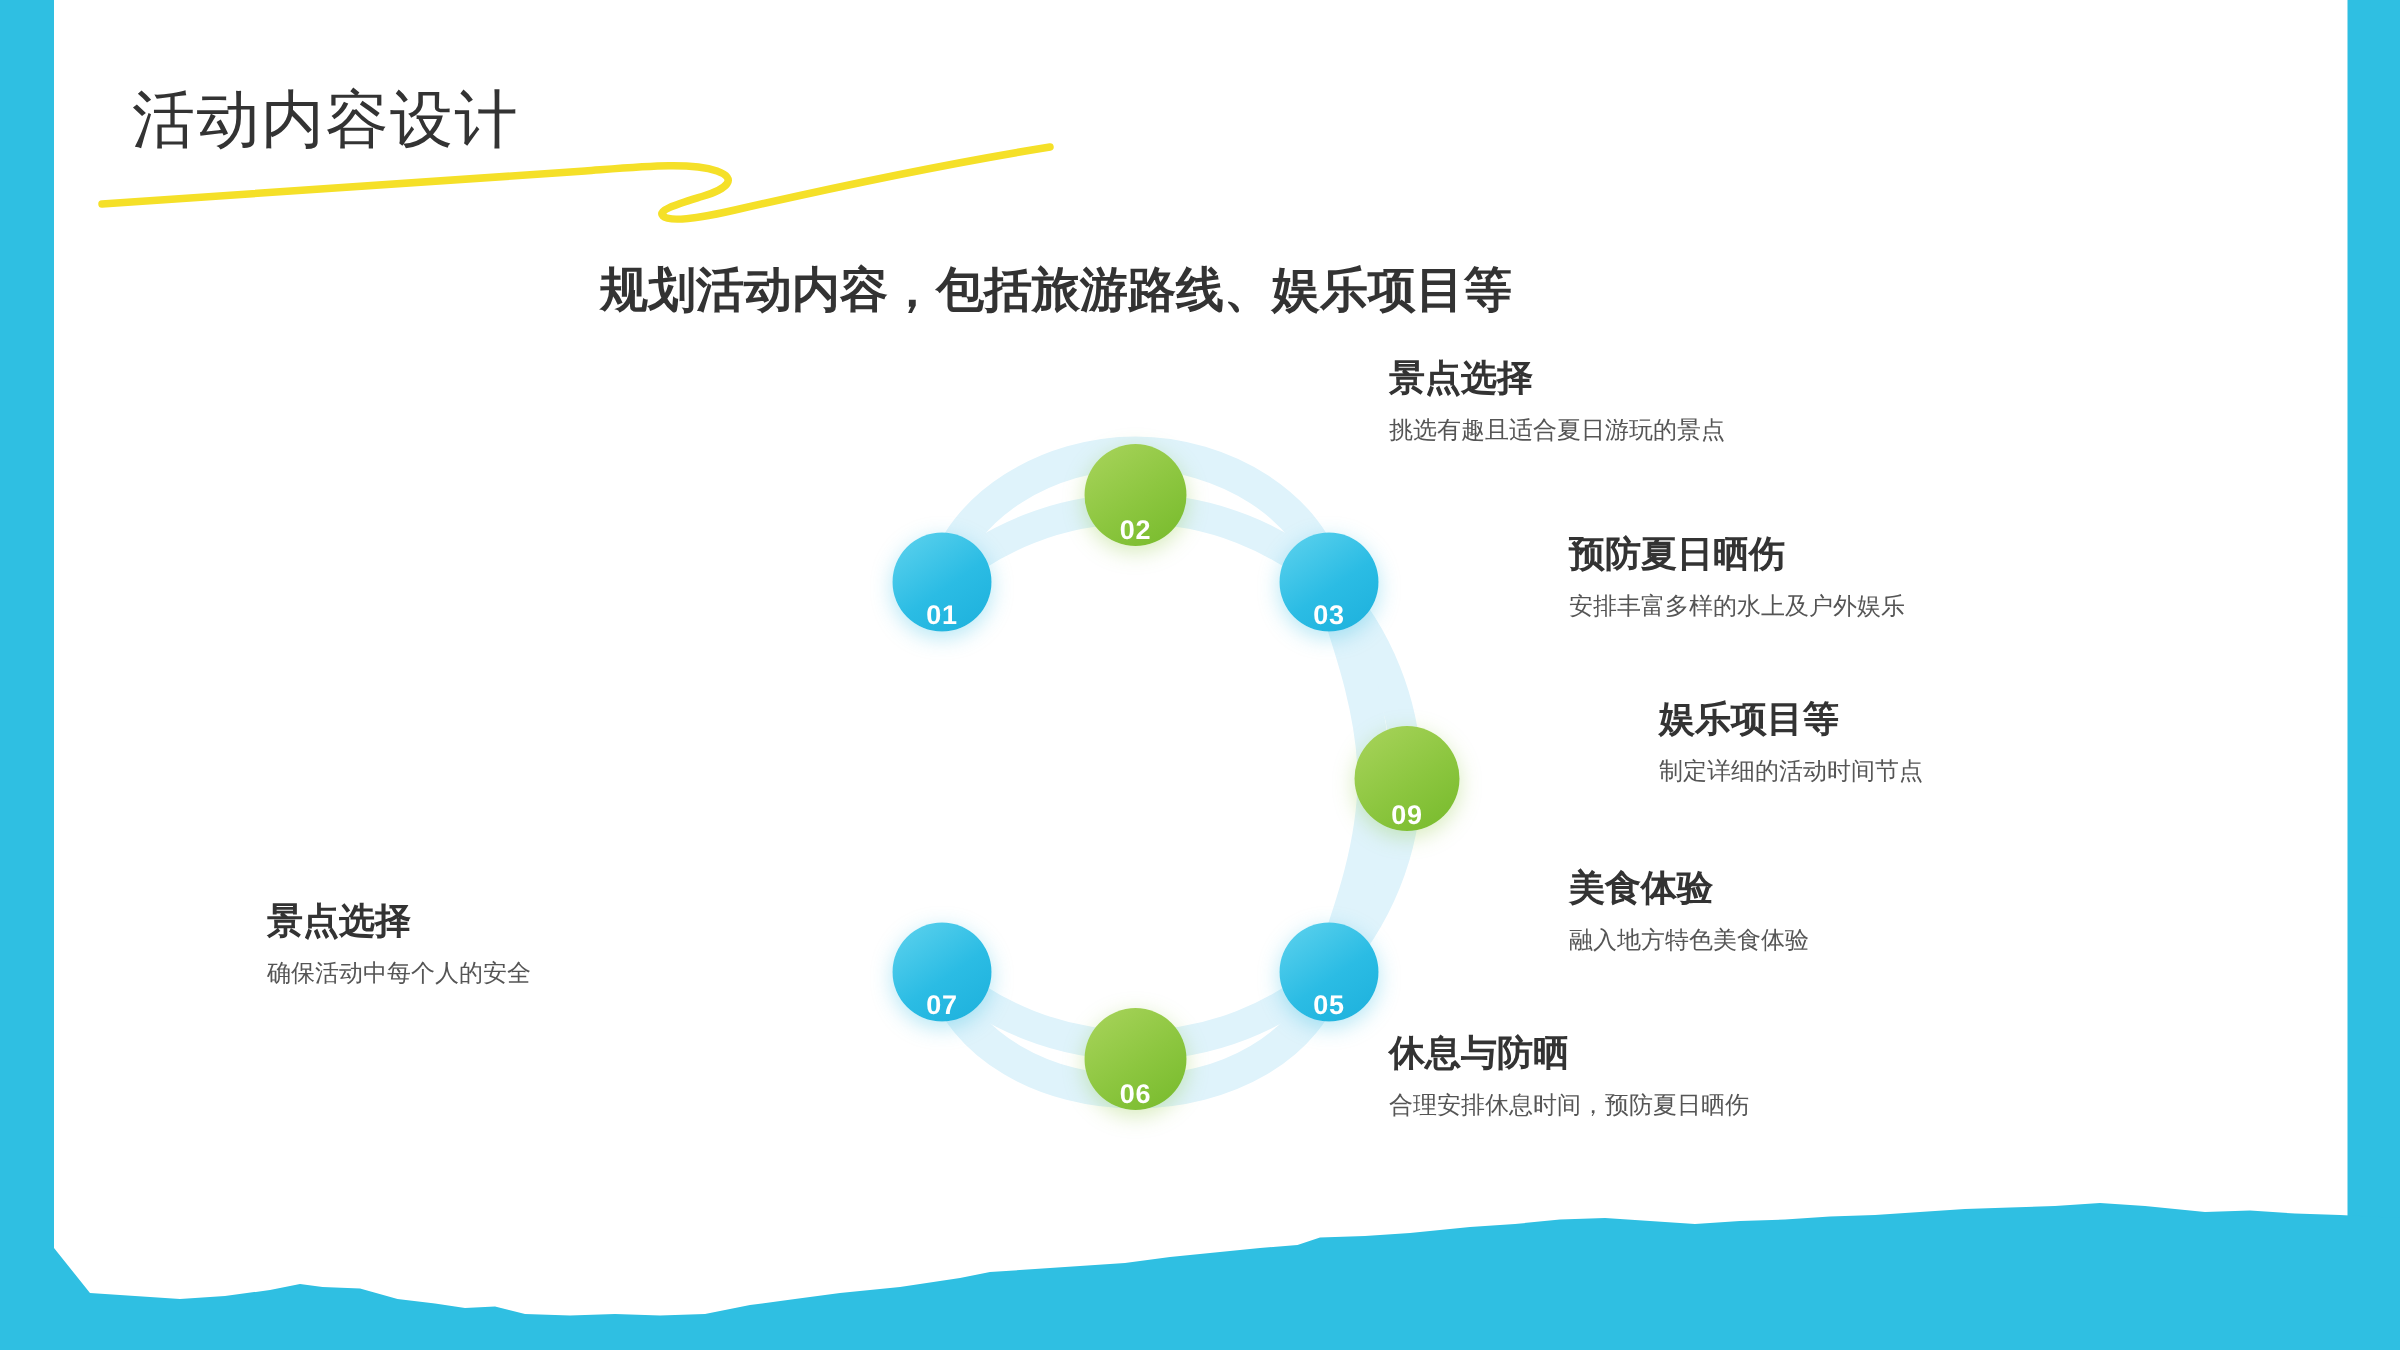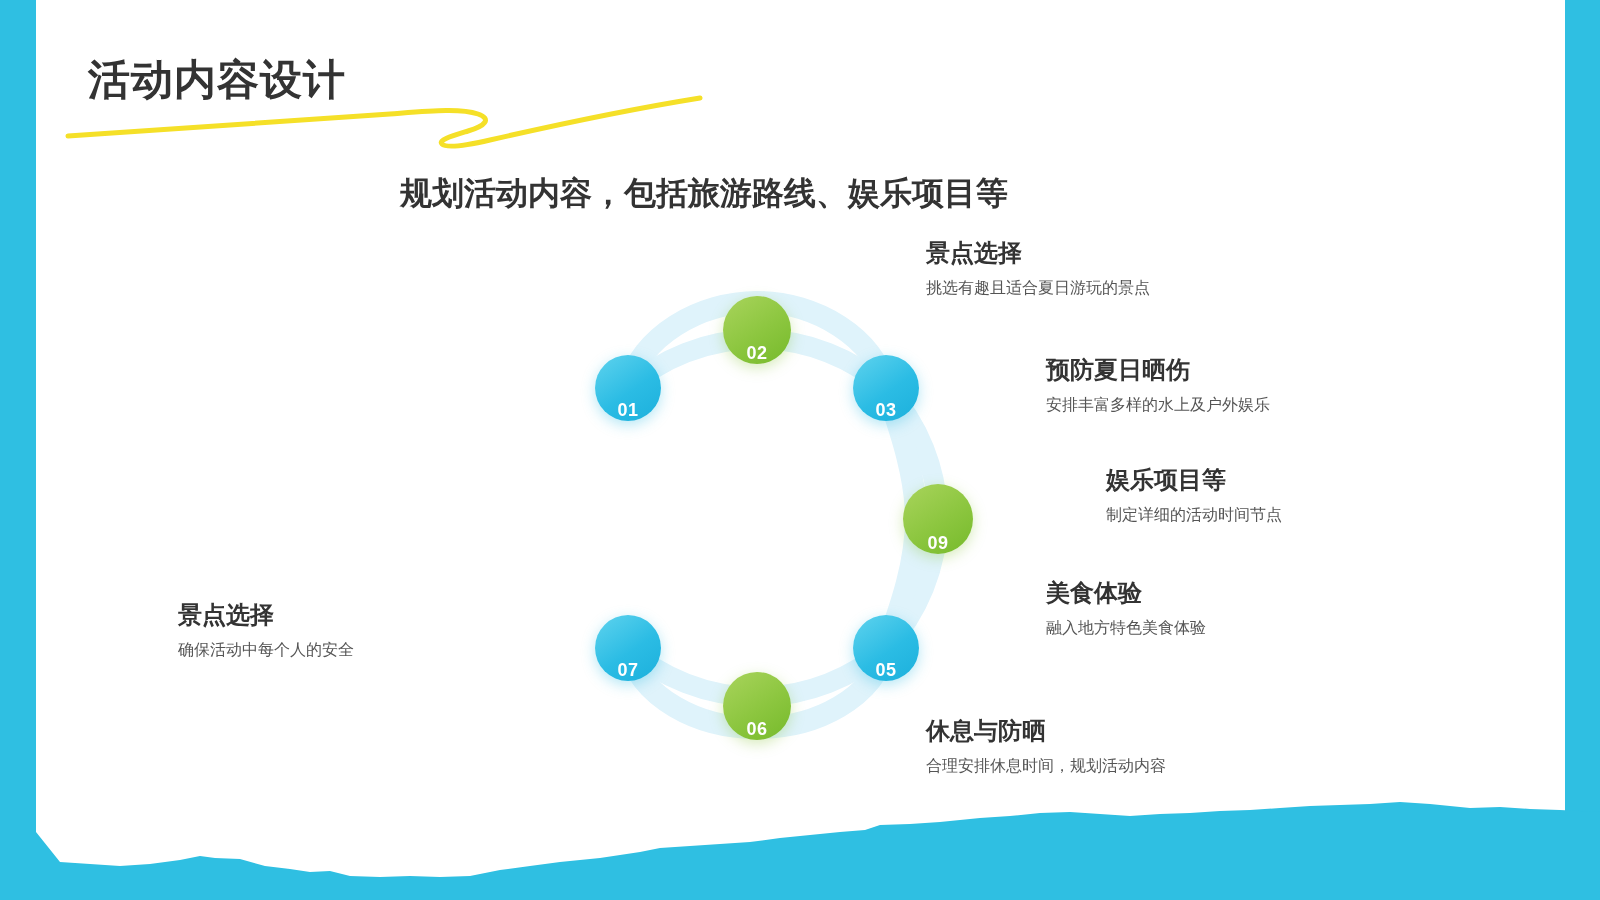--- a/index.html
+++ b/index.html
@@ -36,21 +36,21 @@
     height: 120px;
     pointer-events: none;
   }
 
   
   .page-title {
     position: absolute;
     left: 88px;
     top: 52px;
     font-size: 42px;
-    font-weight: bold;
+    font-weight: normal;
     color: #333333;
     letter-spacing: 1px;
     white-space: nowrap;
   }
   .title-squiggle {
     position: absolute;
     left: 60px;
     top: 88px;
     width: 650px;
     height: 62px;
@@ -202,23 +202,23 @@
   <div class="label" style="left:1106px; top:465px;">
     <div class="lt">娱乐项目等</div>
     <div class="ld">制定详细的活动时间节点</div>
   </div>
 
   <div class="label" style="left:1046px; top:578px;">
     <div class="lt">美食体验</div>
     <div class="ld">融入地方特色美食体验</div>
   </div>
 
-  <div class="label" style="left:926px; top:688px;margin-top:28px;">
+  <div class="label" style="left:926px; top:688px;">
     <div class="lt">休息与防晒</div>
-    <div class="ld">合理安排休息时间，规划活动内容</div>
+    <div class="ld">合理安排休息时间，预防夏日晒伤</div>
   </div>
 
   <div class="label" style="left:178px; top:600px;">
     <div class="lt">景点选择</div>
     <div class="ld">确保活动中每个人的安全</div>
   </div>
 
 </div>
 
 </body></html>

